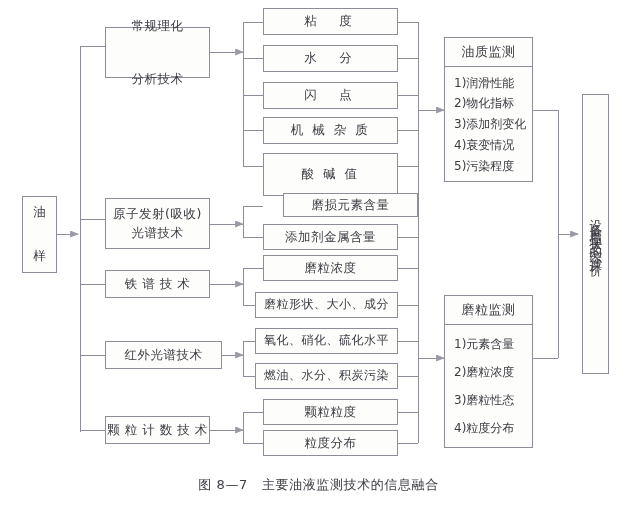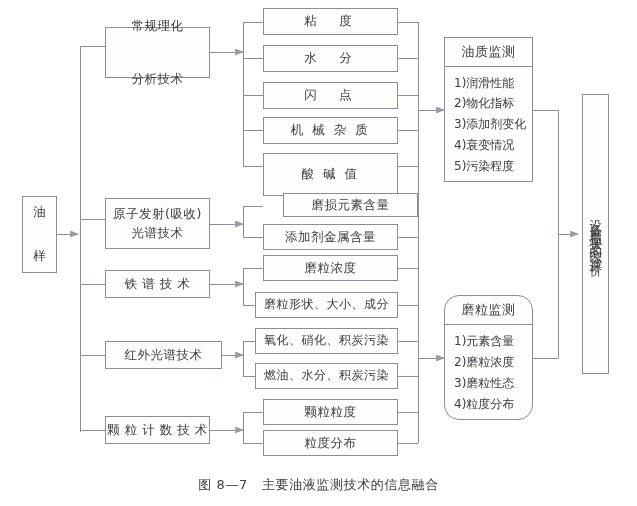--- a/index.html
+++ b/index.html
@@ -176,21 +176,21 @@
 
   <div class="box" style="left:263px;top:255px;width:135px;height:26px;">
     <span>磨粒浓度</span>
   </div>
 
   <div class="box" style="left:255px;top:292px;width:143px;height:26px;font-size:12px;">
     <span>磨粒形状、大小、成分</span>
   </div>
 
   <div class="box" style="left:255px;top:328px;width:143px;height:26px;font-size:12px;">
-    <span>氧化、硝化、积炭污染</span>
+    <span>氧化、硝化、硫化水平</span>
   </div>
 
   <div class="box" style="left:255px;top:363px;width:143px;height:26px;font-size:12px;">
     <span>燃油、水分、积炭污染</span>
   </div>
 
   <div class="box" style="left:263px;top:399px;width:135px;height:26px;">
     <span>颗粒粒度</span>
   </div>
 
@@ -202,21 +202,21 @@
     <div class="panel-head">油质监测</div>
     <div class="panel-body">
       <div class="panel-item">1)润滑性能</div>
       <div class="panel-item">2)物化指标</div>
       <div class="panel-item">3)添加剂变化</div>
       <div class="panel-item">4)衰变情况</div>
       <div class="panel-item">5)污染程度</div>
     </div>
   </div>
 
-  <div class="panel" style="left:444px;top:295px;width:89px;height:125px;border-radius:15px;">
+  <div class="panel" style="left:444px;top:295px;width:89px;height:153px;">
     <div class="panel-head">磨粒监测</div>
     <div class="panel-body">
       <div class="panel-item">1)元素含量</div>
       <div class="panel-item">2)磨粒浓度</div>
       <div class="panel-item">3)磨粒性态</div>
       <div class="panel-item">4)粒度分布</div>
     </div>
   </div>
 
   <div class="vbox" style="left:582px;top:94px;width:27px;height:280px;">

